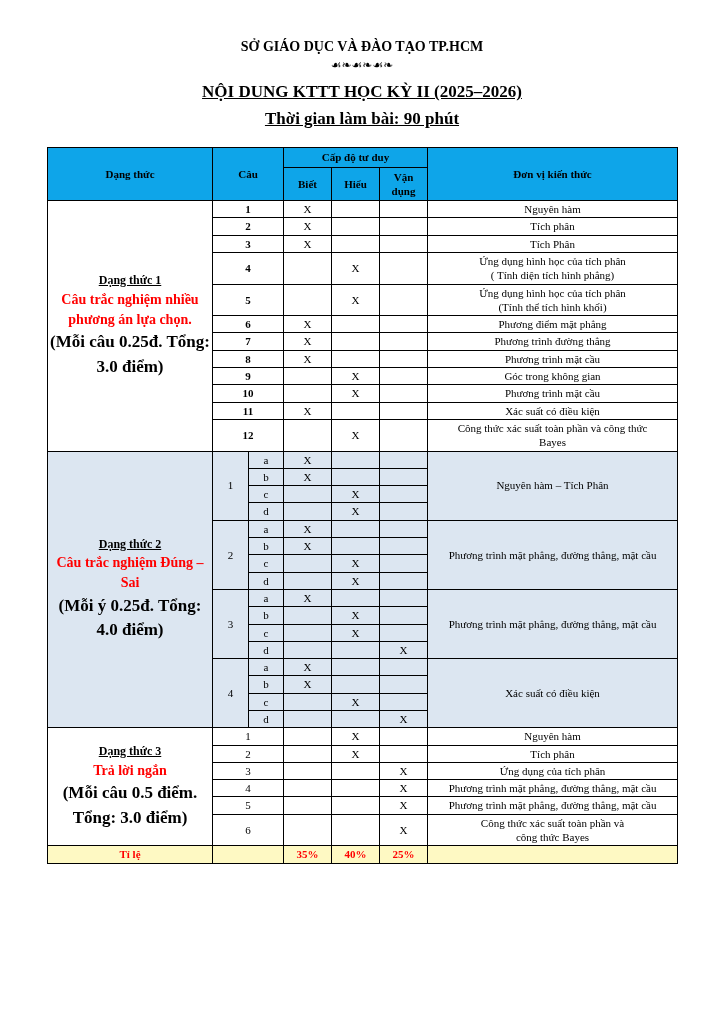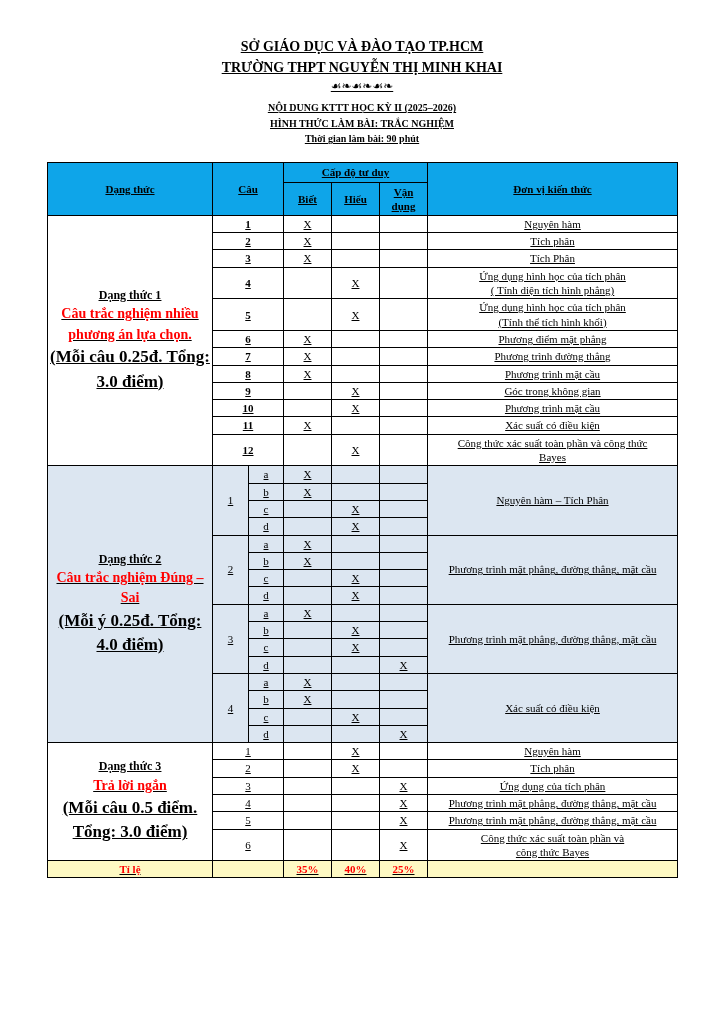--- a/index.html
+++ b/index.html
@@ -4,27 +4,27 @@
 <style>
   * { margin: 0; padding: 0; box-sizing: border-box; }
   html, body { background: #ffffff; }
   body {
     width: 724px; height: 1024px;
     font-family: "Liberation Serif", "DejaVu Serif", serif;
     color: #000;
     position: relative;
     overflow: hidden;
   }
-  .page { width: 724px; height: 780px; padding: 36px 47px 0 47px; background: #fff; text-decoration: underline; }
+  .page { width: 724px; height: 780px; padding: 36px 47px 0 47px; background: #fff; }
 
   
   .doc-header { text-align: center; }
   .org-line { font-weight: bold; font-size: 14px; line-height: 1.5; }
   .ornament { font-size: 12px; line-height: 1.2; margin: 1px 0 7px 0; }
-  .title-line { font-weight: bold; font-size: 10px; line-height: 1.55; text-decoration: underline; }
+  .title-line { font-weight: bold; font-size: 17px; line-height: 1.55; text-decoration: underline; }
 
   
   table.matrix {
     border-collapse: collapse;
     table-layout: fixed;
     width: 630px;
     margin: 15px auto 0 auto;
   }
   table.matrix th, table.matrix td {
     border: 1px solid #000;
@@ -56,24 +56,22 @@
   
   tr.footer-row td { background: #fef9c3; color: #ff0000; font-weight: bold; height: 17px; }
 </style>
 </head>
 <body>
 
 <div class="page">
 
   <div class="doc-header">
     <div class="org-line">SỞ GIÁO DỤC VÀ ĐÀO TẠO TP.HCM</div>
-    <div class="org-line">TRƯỜNG THPT NGUYỄN THỊ MINH KHAI</div>
     <div class="ornament">☙❧☙❧☙❧</div>
     <div class="title-line">NỘI DUNG KTTT HỌC KỲ II (2025–2026)</div>
-    <div class="title-line">HÌNH THỨC LÀM BÀI: TRẮC NGHIỆM</div>
     <div class="title-line">Thời gian làm bài: 90 phút</div>
   </div>
 
   <table class="matrix">
     <colgroup>
       <col style="width:165px">
       <col style="width:36px">
       <col style="width:35px">
       <col style="width:48px">
       <col style="width:48px">

